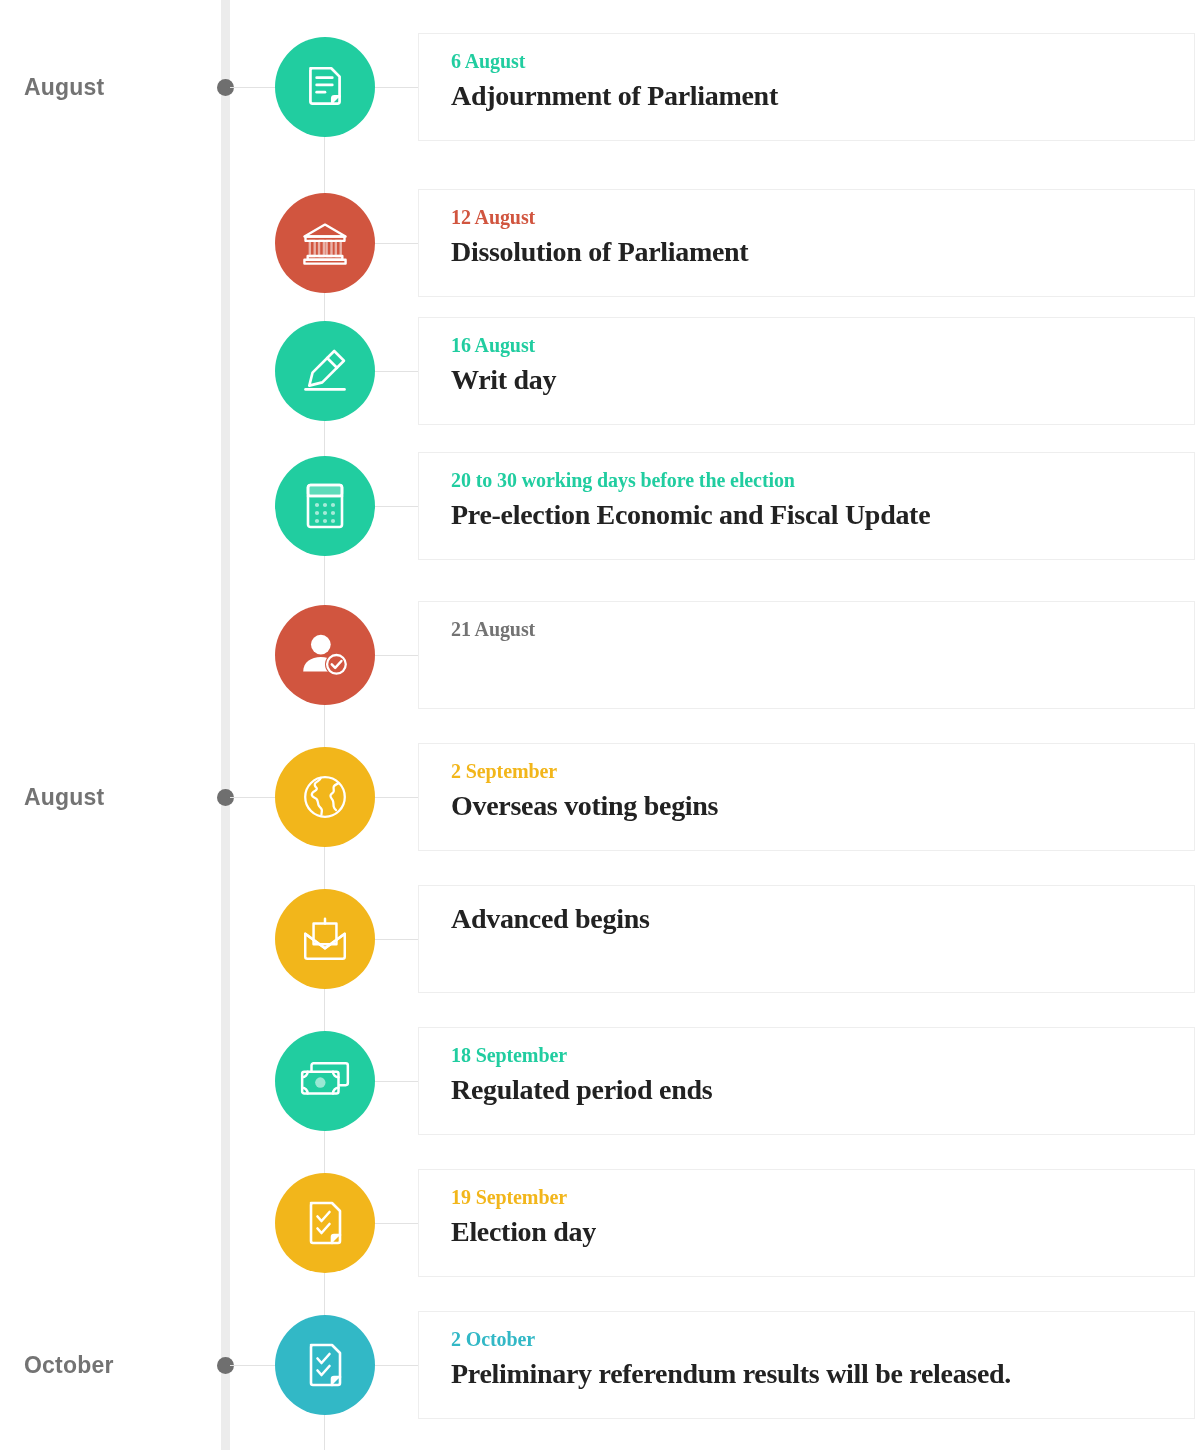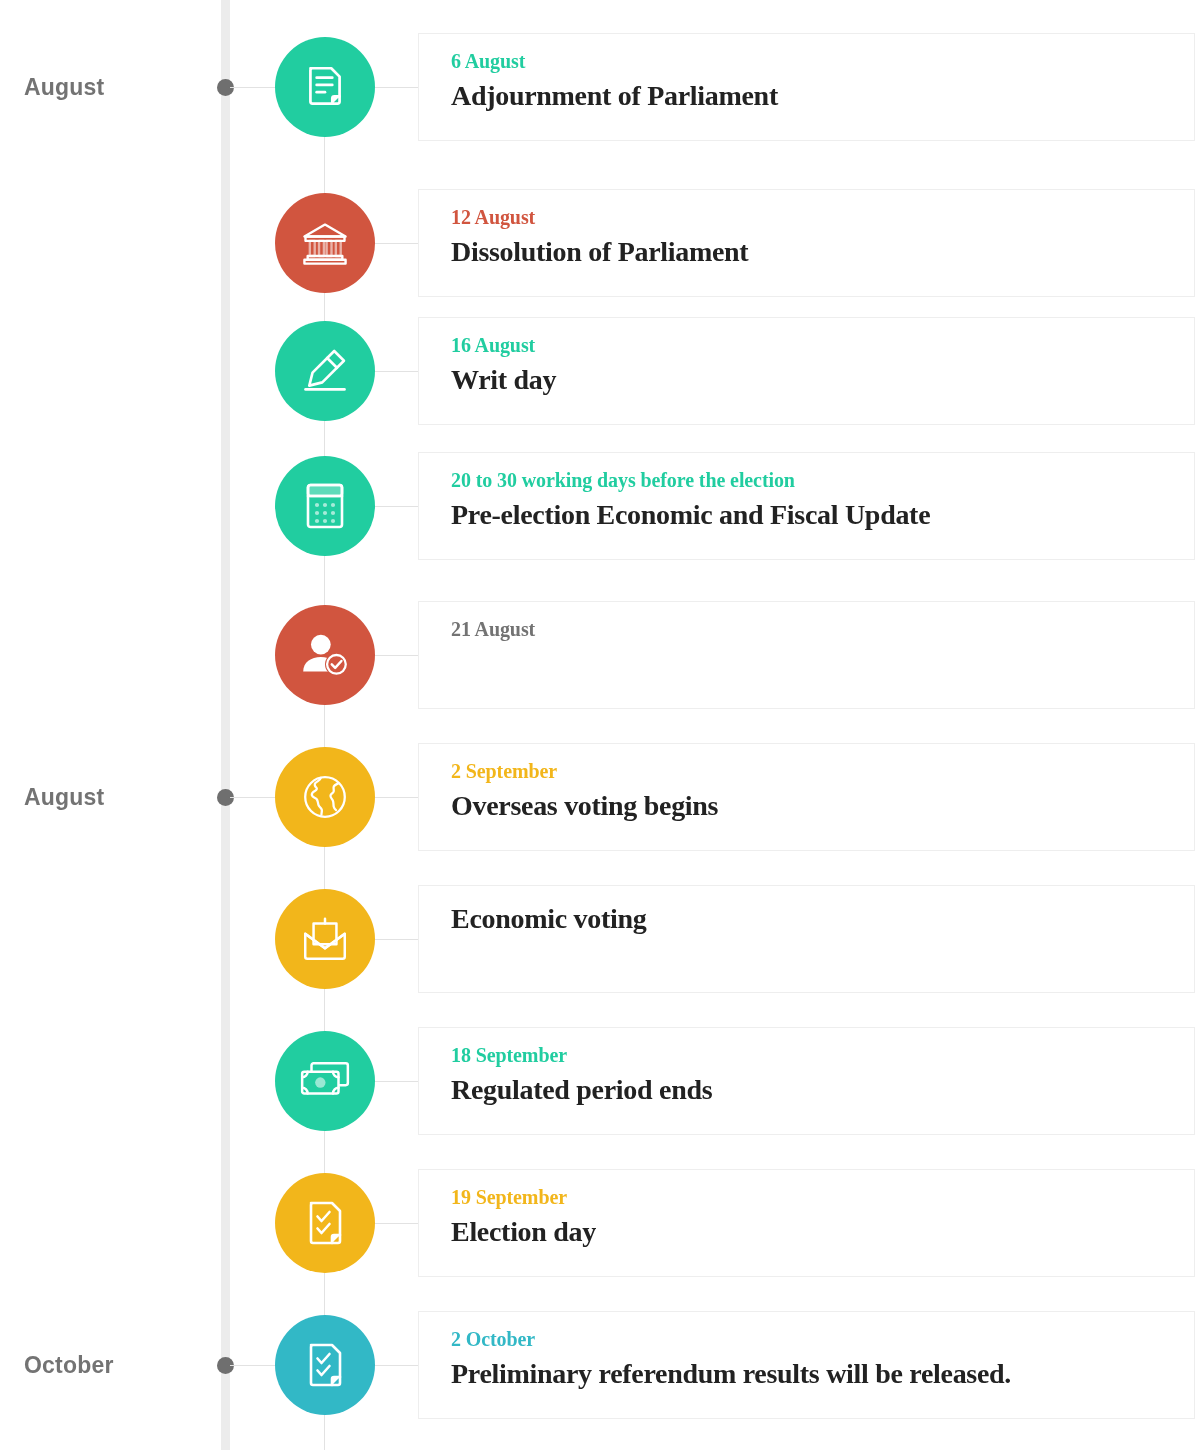--- a/index.html
+++ b/index.html
@@ -277,21 +277,21 @@
         <span>
     <svg width="52" height="50" viewBox="0 0 50 48" fill="none" stroke="#fff" stroke-width="2.4" stroke-linecap="round" stroke-linejoin="round">
       <path d="M14 9h22v20H14z"></path>
       <line x1="25" y1="4.5" x2="25" y2="9"></line>
       <path d="M6 19l19 14 19-14v22a2 2 0 0 1-2 2H8a2 2 0 0 1-2-2V19z"></path>
       <path d="M6 19l19 14 19-14"></path>
     </svg>
         </span>
       </div>
       <div class="card">
-        <div class="card-title">Economic voting</div>
+        <div class="card-title">Advanced begins</div>
       </div>
     </div>
     <div class="row" style="top: 1010px;">
       <div class="v-line"></div>
       <div class="h-line-right"></div>
       <div class="badge" style="background: rgb(33, 205, 160);">
         <span>
     <svg width="54" height="44" viewBox="0 0 52 42" fill="none" stroke="#fff" stroke-width="2.4" stroke-linecap="round" stroke-linejoin="round">
       <rect x="13" y="4" width="35" height="21" rx="2"></rect>
       <rect x="4" y="12" width="35" height="21" rx="2" fill="#21cda0"></rect>

